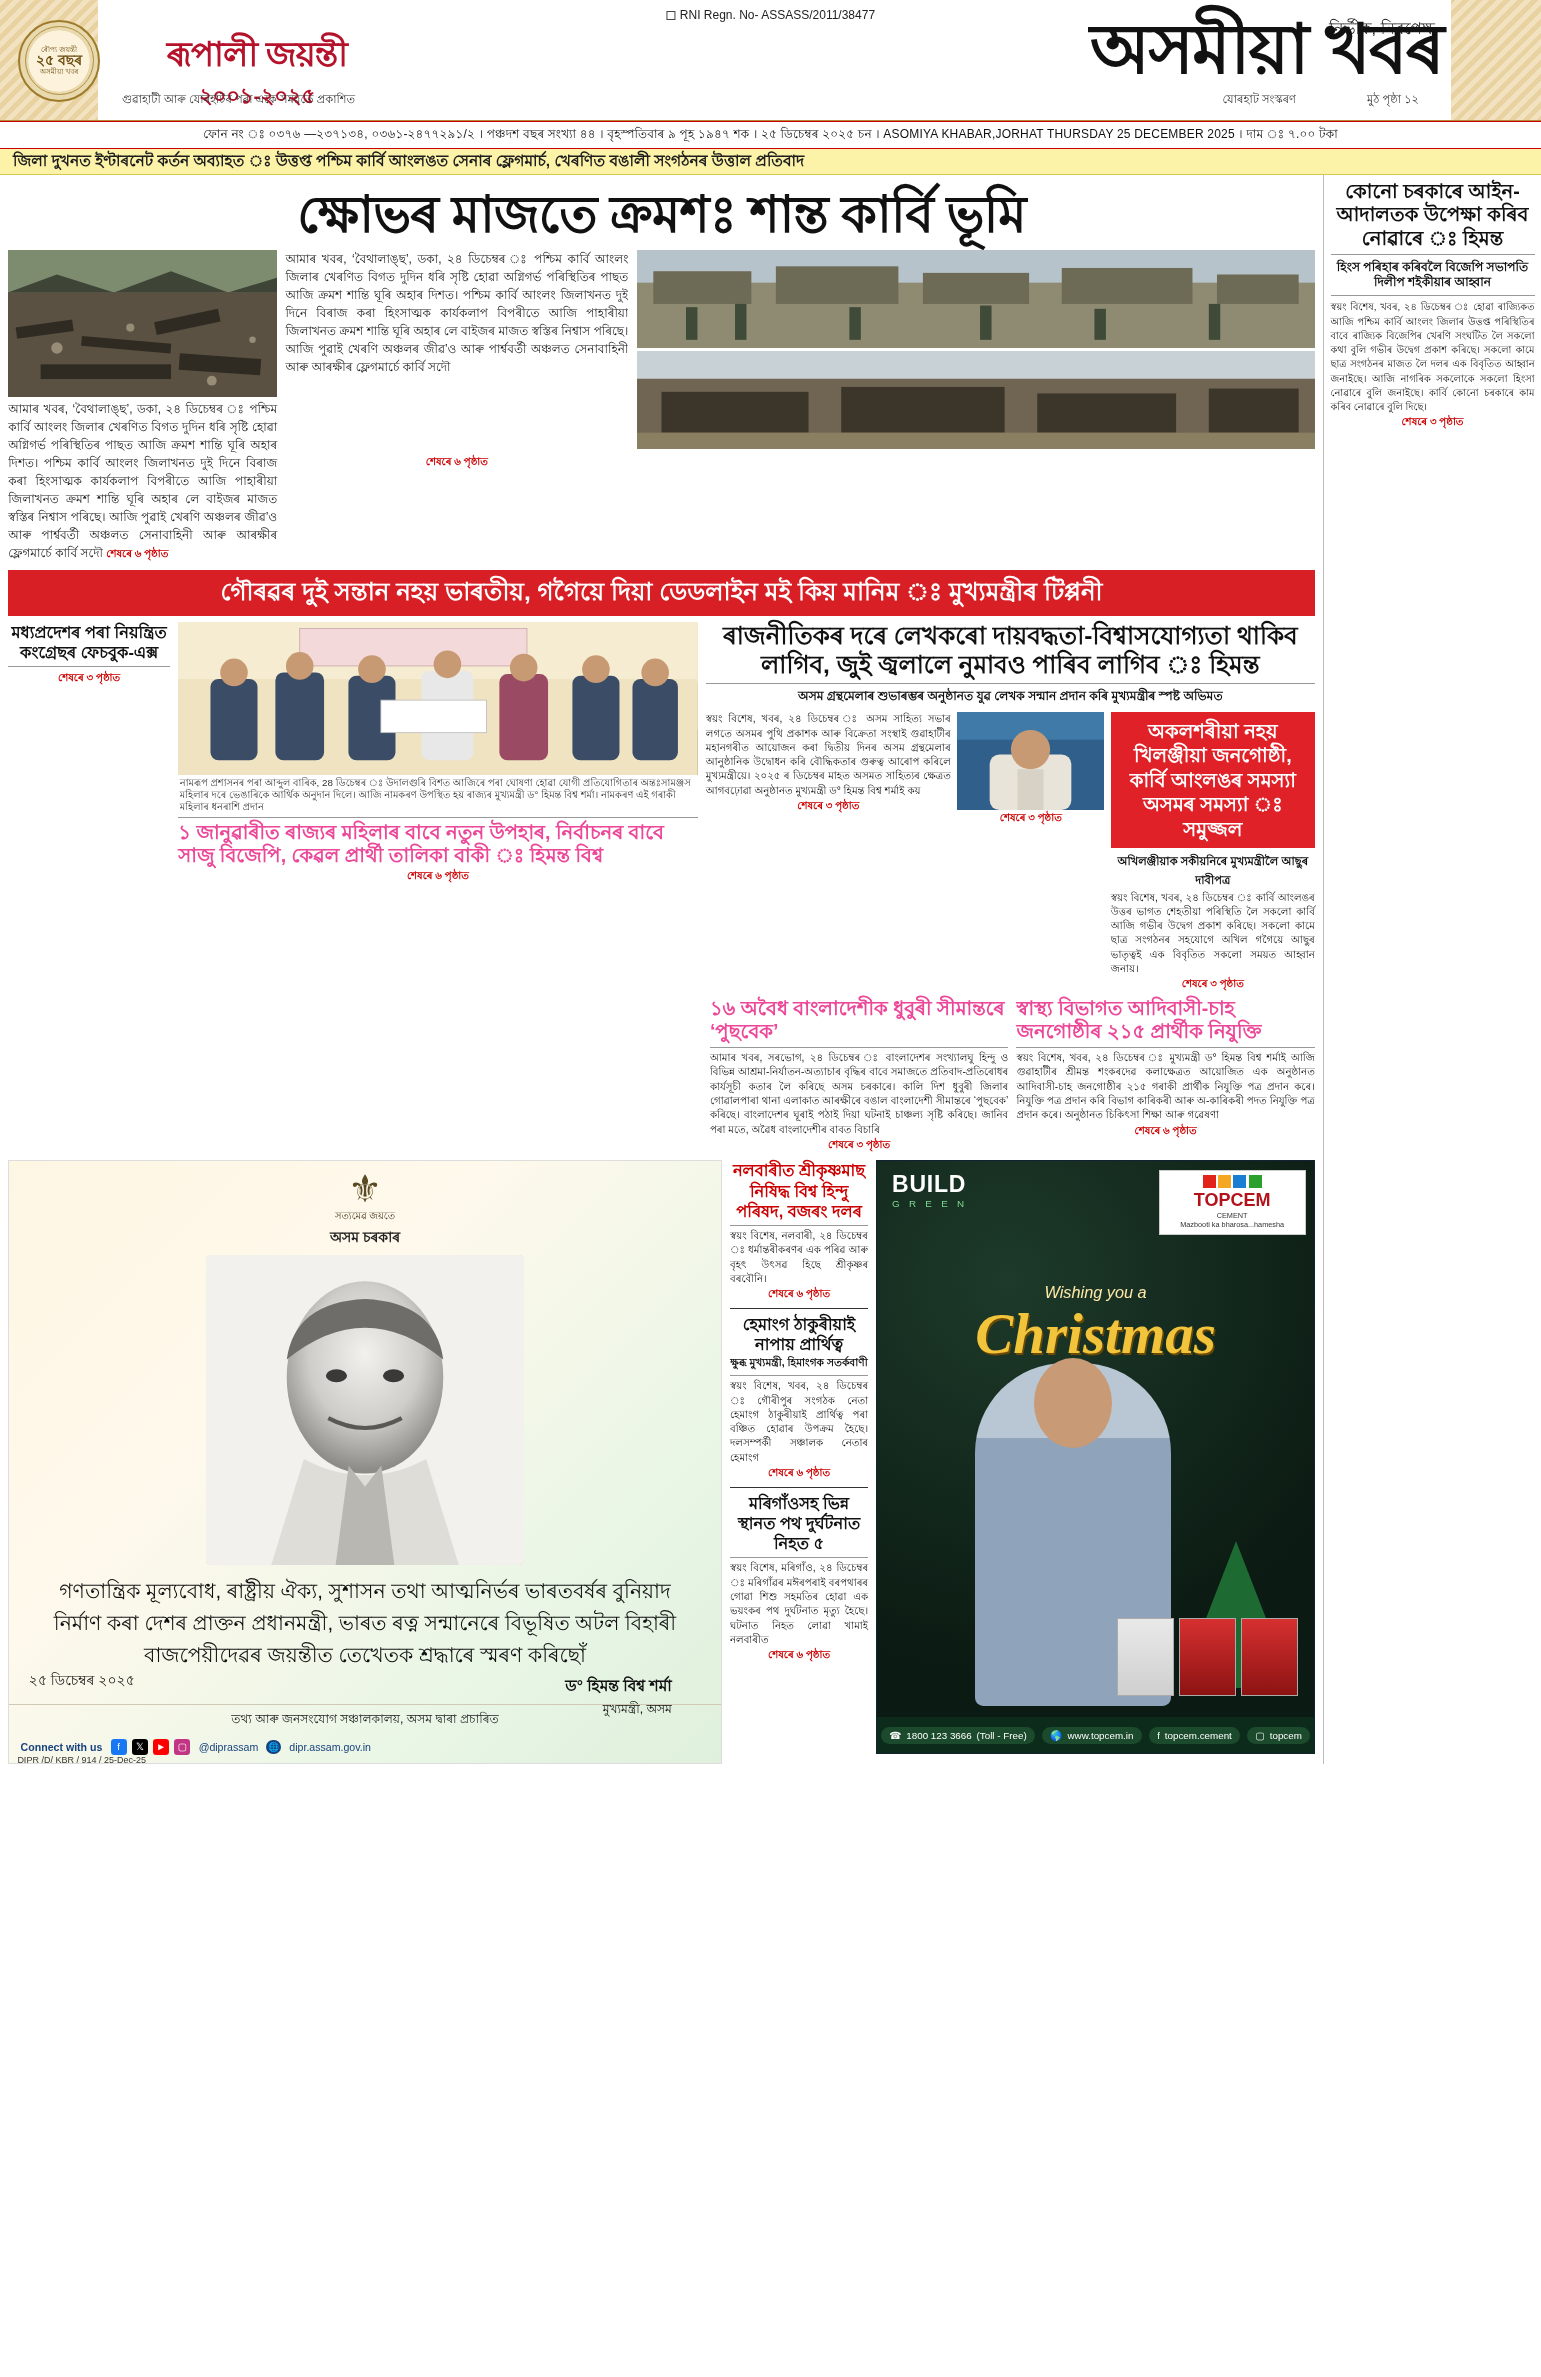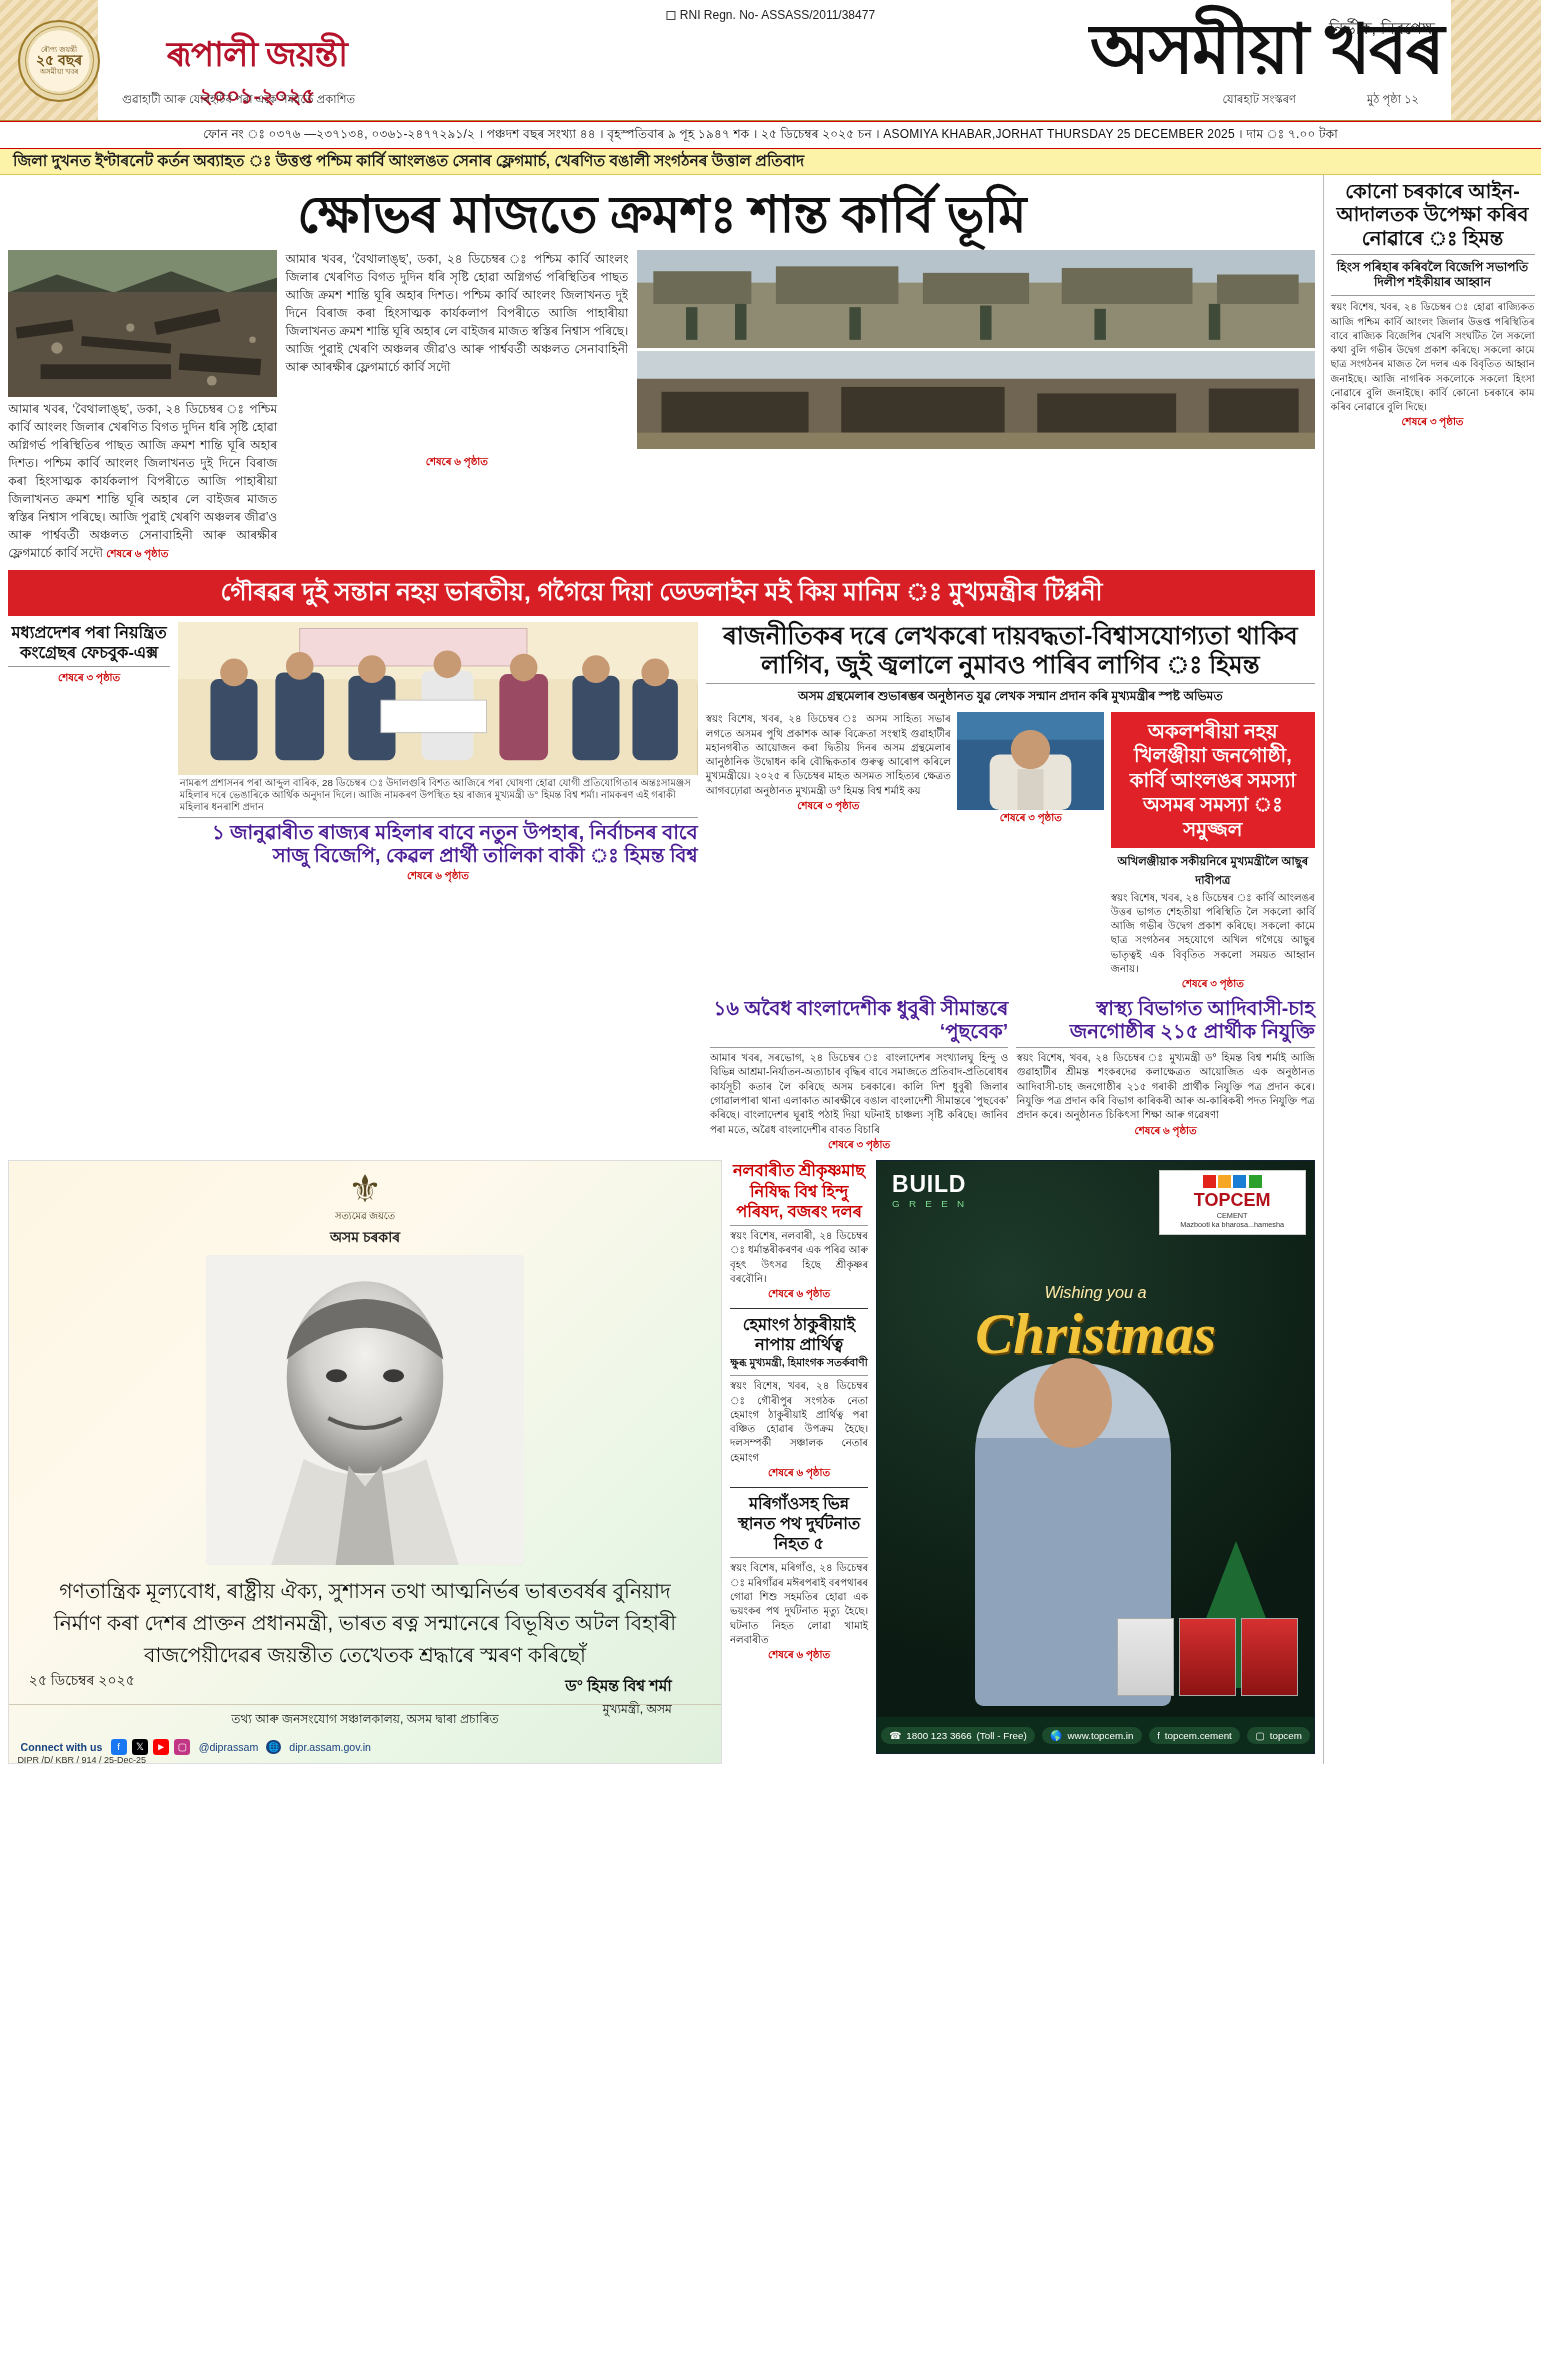--- a/index.html
+++ b/index.html
@@ -123,21 +123,21 @@
 
   
   .row2 { display:flex; gap:8.2px; padding:6.5px 8.2px 0 8.2px; }
   .r2a { width:163px; }
   .r2b { width:523px; }
   .r2c { width:612px; }
   .subhead-lg {
     font-size:24.5px; font-weight:bold; text-align:center; line-height:1.18; color:#111;
   }
   .subhead-md {
-    font-size:19.6px; font-weight:bold; text-align:right; line-height:1.2; color:#4c1d95;
+    font-size:19.6px; font-weight:bold; text-align:left; line-height:1.2; color:#ec4899;
   }
   .subhead-sm {
     font-size:16.3px; font-weight:bold; line-height:1.25; color:#111;
   }
   .redhead-box {
     background:#e02128; color:#fff; font-weight:bold; text-align:center;
     font-size:19.6px; line-height:1.25; padding:6.5px 4.9px;
   }
 
   

